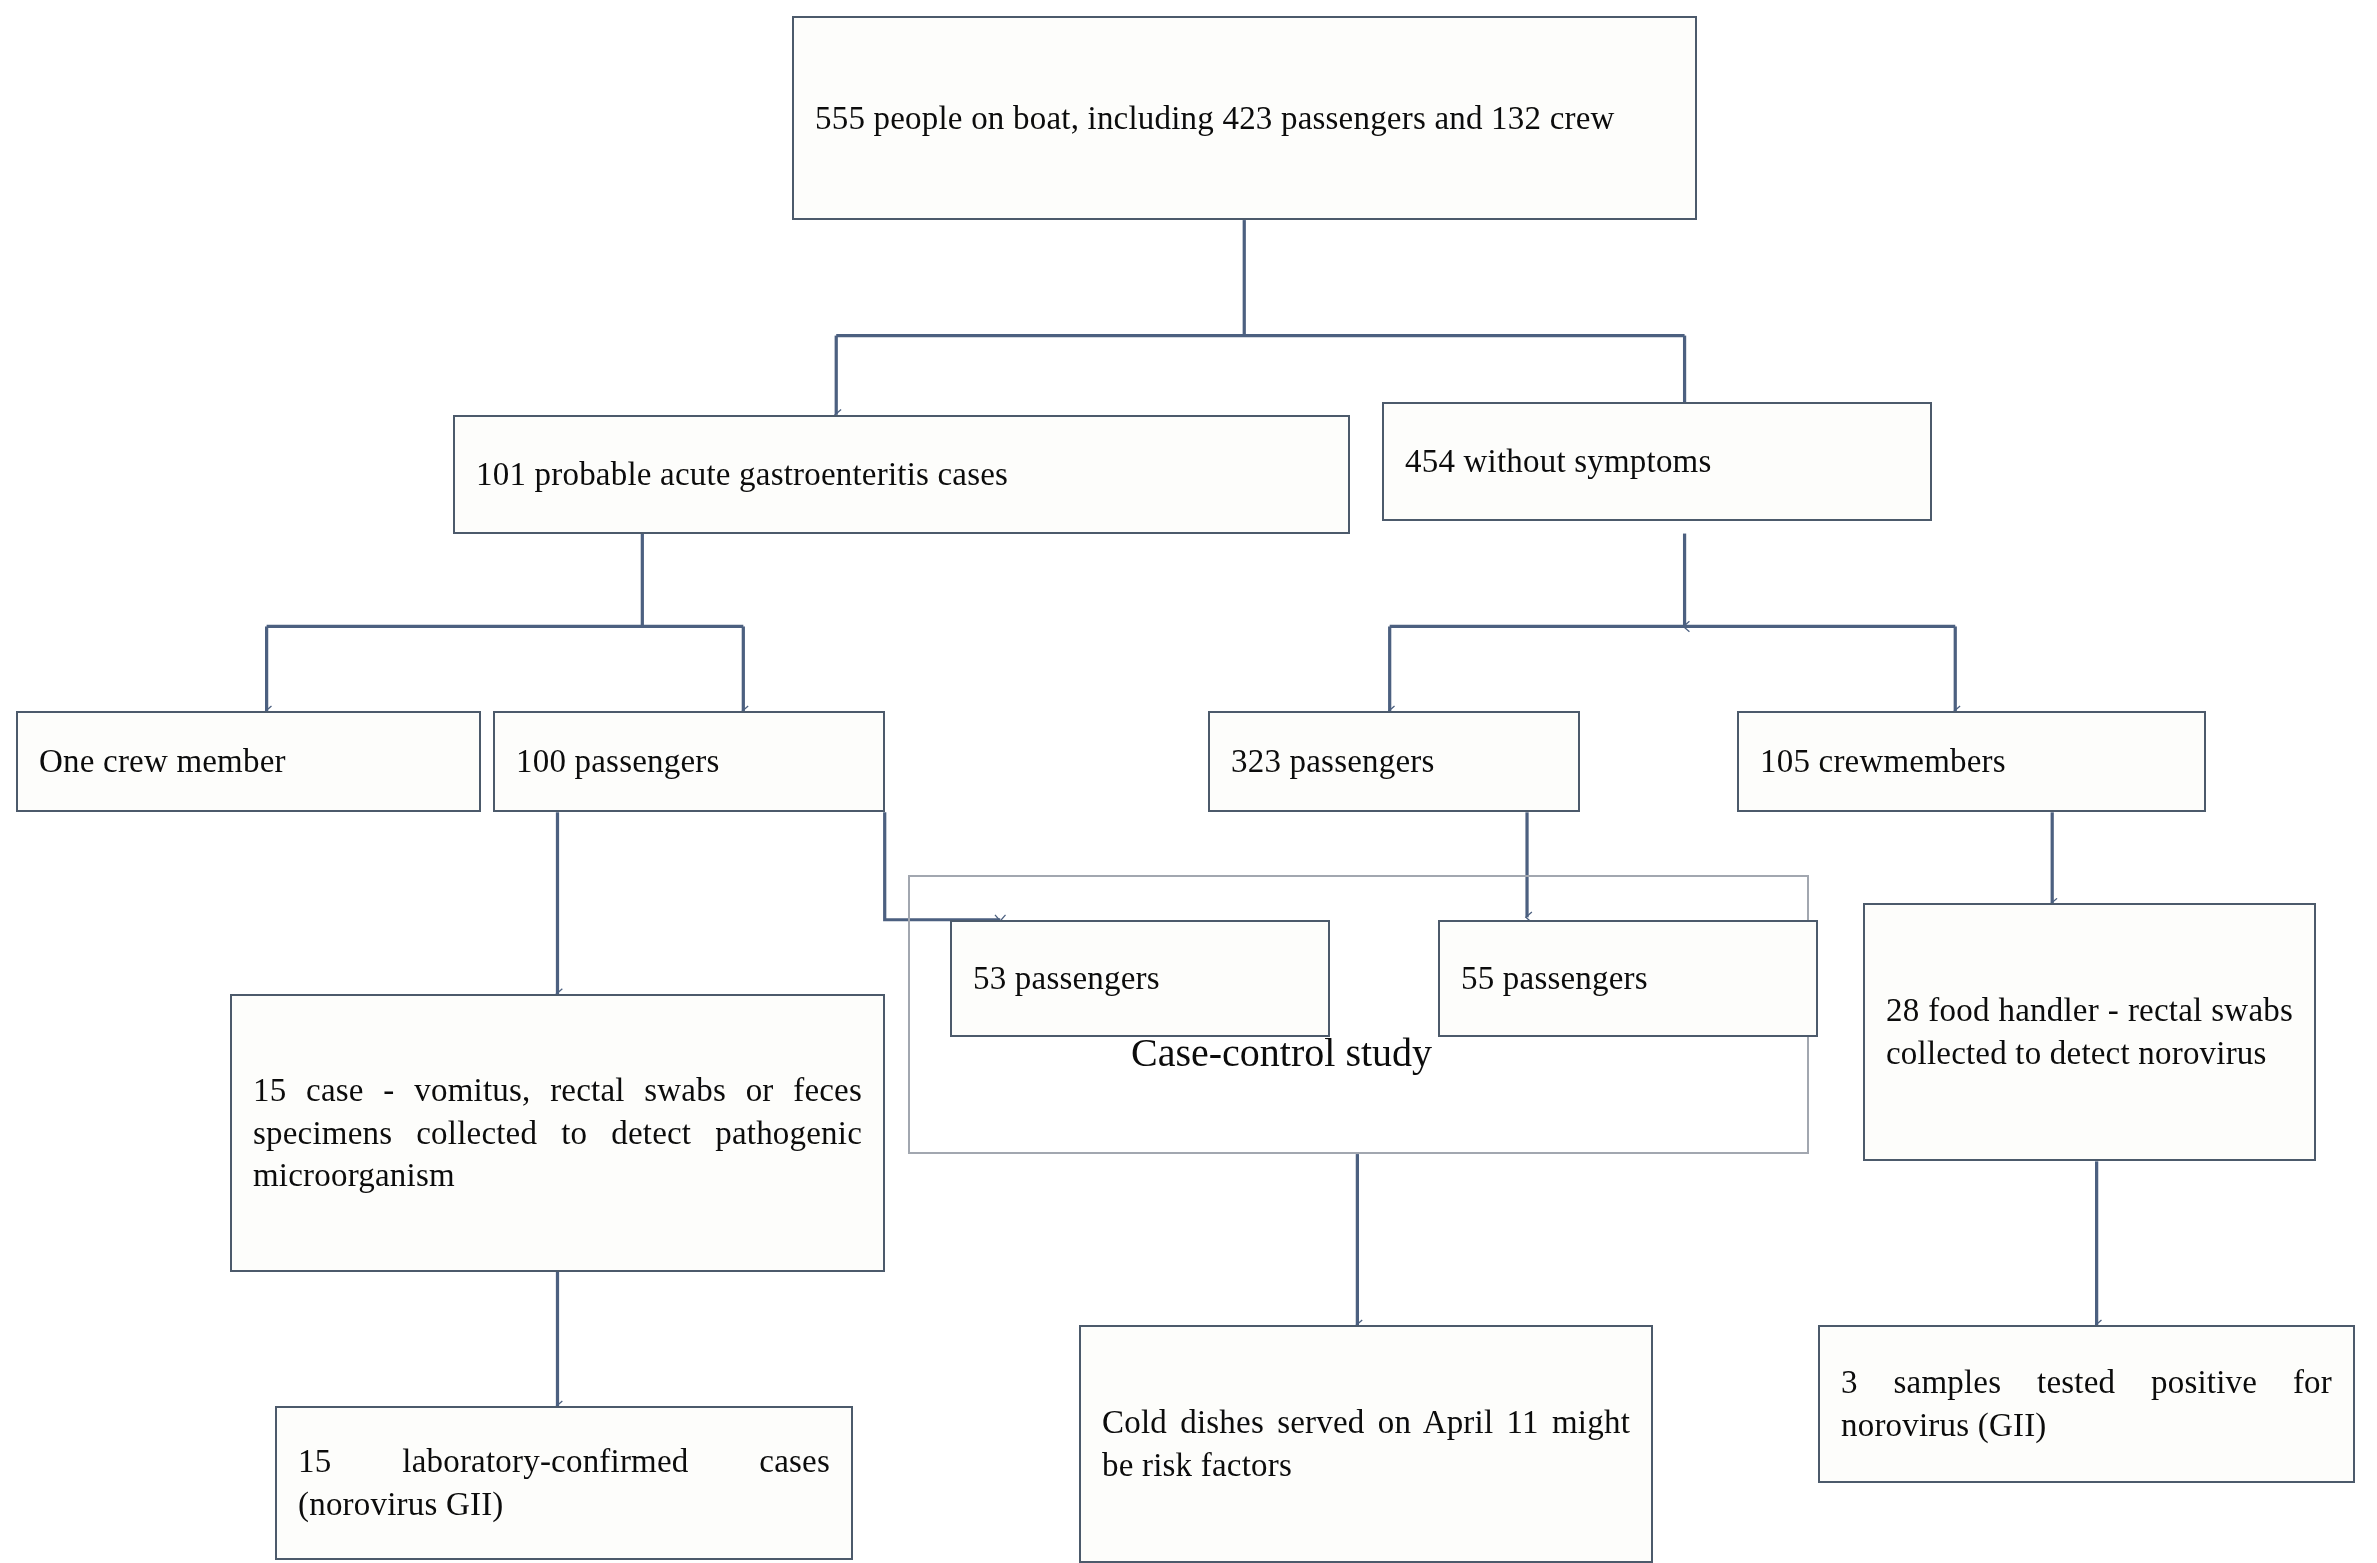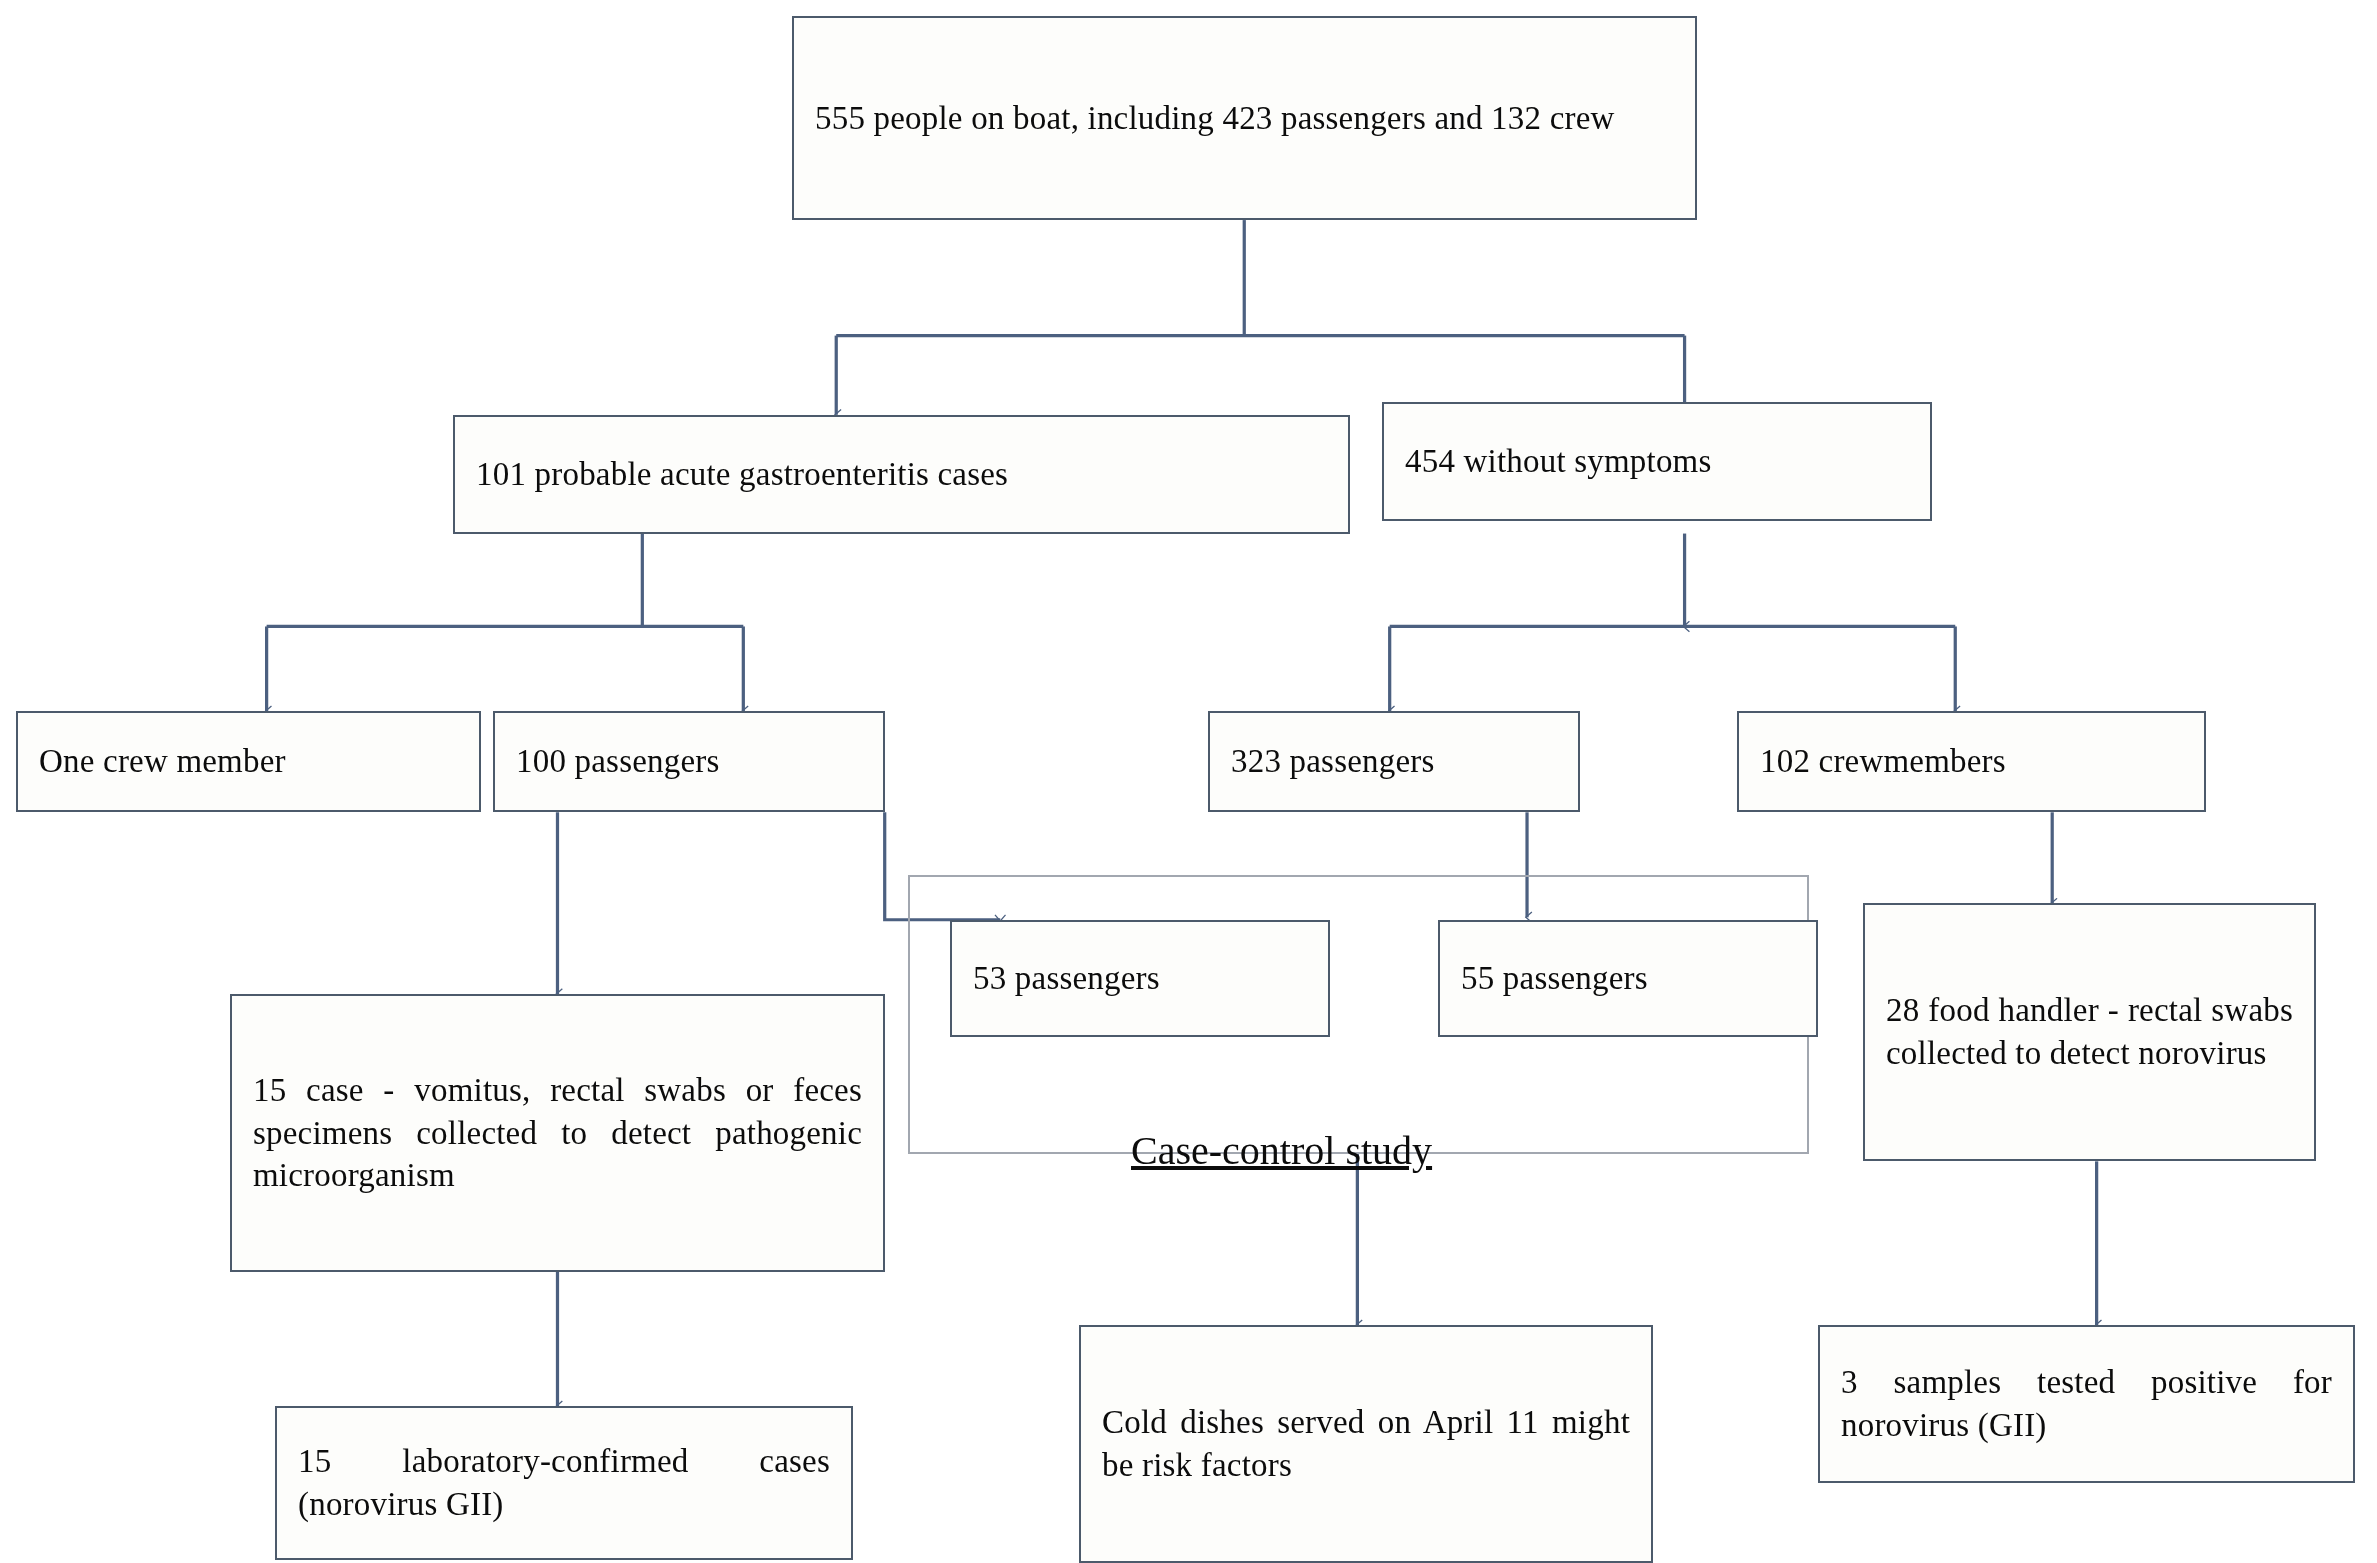--- a/index.html
+++ b/index.html
@@ -120,25 +120,25 @@
 
   <div class="node center" style="left:493px; top:711px; width:392px; height:101px;">
     <span class="node-text">100 passengers</span>
   </div>
 
   <div class="node center" style="left:1208px; top:711px; width:372px; height:101px;">
     <span class="node-text">323 passengers</span>
   </div>
 
   <div class="node center" style="left:1737px; top:711px; width:469px; height:101px;">
-    <span class="node-text">102 crewmembers</span>
+    <span class="node-text">105 crewmembers</span>
   </div>
 
   <div class="group-box" style="left:908px; top:875px; width:901px; height:279px;"></div>
-  <div class="group-label" style="left:1131px; top:1127px;text-decoration:underline;">Case-control study</div>
+  <div class="group-label" style="left:1131px; top:1029px;">Case-control study</div>
 
   <div class="node center" style="left:950px; top:920px; width:380px; height:117px;">
     <span class="node-text">53 passengers</span>
   </div>
 
   <div class="node center" style="left:1398px; top:920px; width:380px; height:117px;margin-left:40px;">
     <span class="node-text">55 passengers</span>
   </div>
 
   <div class="node justify" style="left:230px; top:994px; width:655px; height:278px;">

